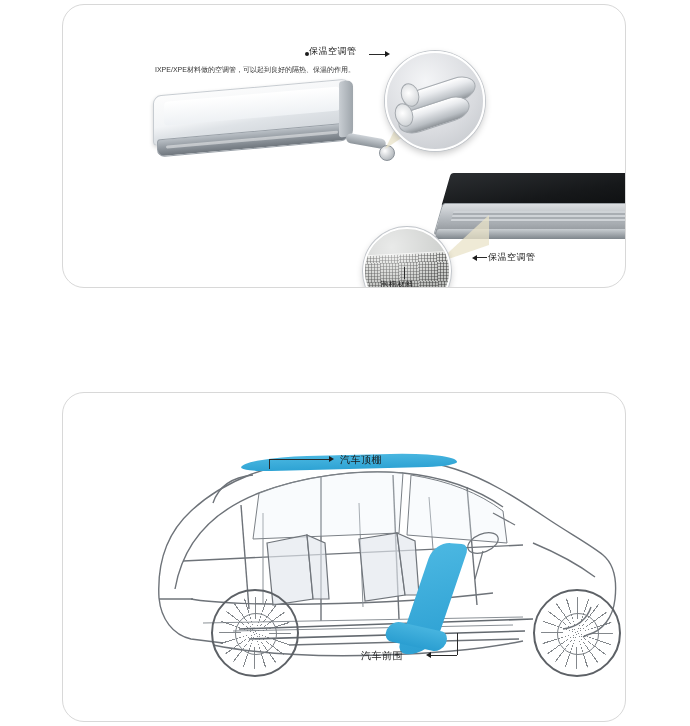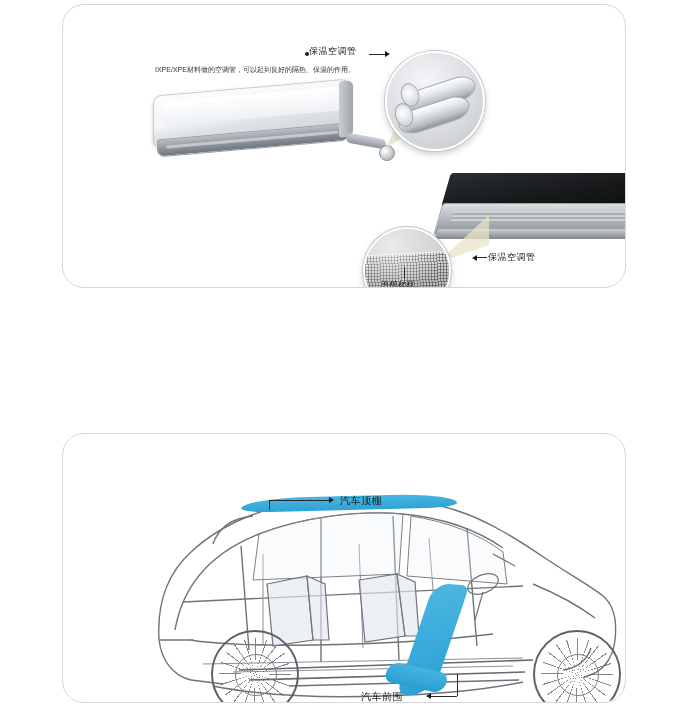--- a/index.html
+++ b/index.html
@@ -14,21 +14,21 @@
   .panel{
     position:absolute;
     left:62px;
     width:564px;
     border:1px solid #d8d8d8;
     border-radius:22px;
     background:#ffffff;
     box-sizing:border-box;
   }
   #panel-ac{top:4px;height:284px;}
-  #panel-car{top:392px;height:270px;margin-top:41px;}
+  #panel-car{top:392px;height:330px;}
 
   .stage{position:absolute;inset:0;overflow:hidden;border-radius:22px;}
 
   
   .lbl{
     position:absolute;
     font-size:9px;
     line-height:1.45;
     color:#1a1a1a;
     white-space:nowrap;
@@ -255,21 +255,21 @@
     <div id="foam-zoom">
       <div class="mesh"></div>
       <div class="sheen"></div>
     </div>
 
     <div class="arrowL" style="left:409px;top:250px;"></div>
     <div class="line hline" style="left:414px;top:252px;width:10px;"></div>
     <div class="lbl cn" style="left:425px;top:246px;">保温空调管</div>
 
     <div class="line vline" style="left:341px;top:262px;height:12px;"></div>
-    <div class="lbl cn" style="left:317px;top:274px;font-size:8px;font-style:italic;">泡棉材料</div>
+    <div class="lbl cn" style="left:317px;top:274px;font-size:8px;">泡棉材料</div>
     <div class="lbl small" style="left:317px;top:288px;">泡棉材料贴合铝箔后，垫在中央空调的面板上，起到隔热、减震作用。</div>
 
   </div>
 </div>
 
 <div class="panel" id="panel-car">
   <div class="stage">
     <div id="car-stage">
 
       

